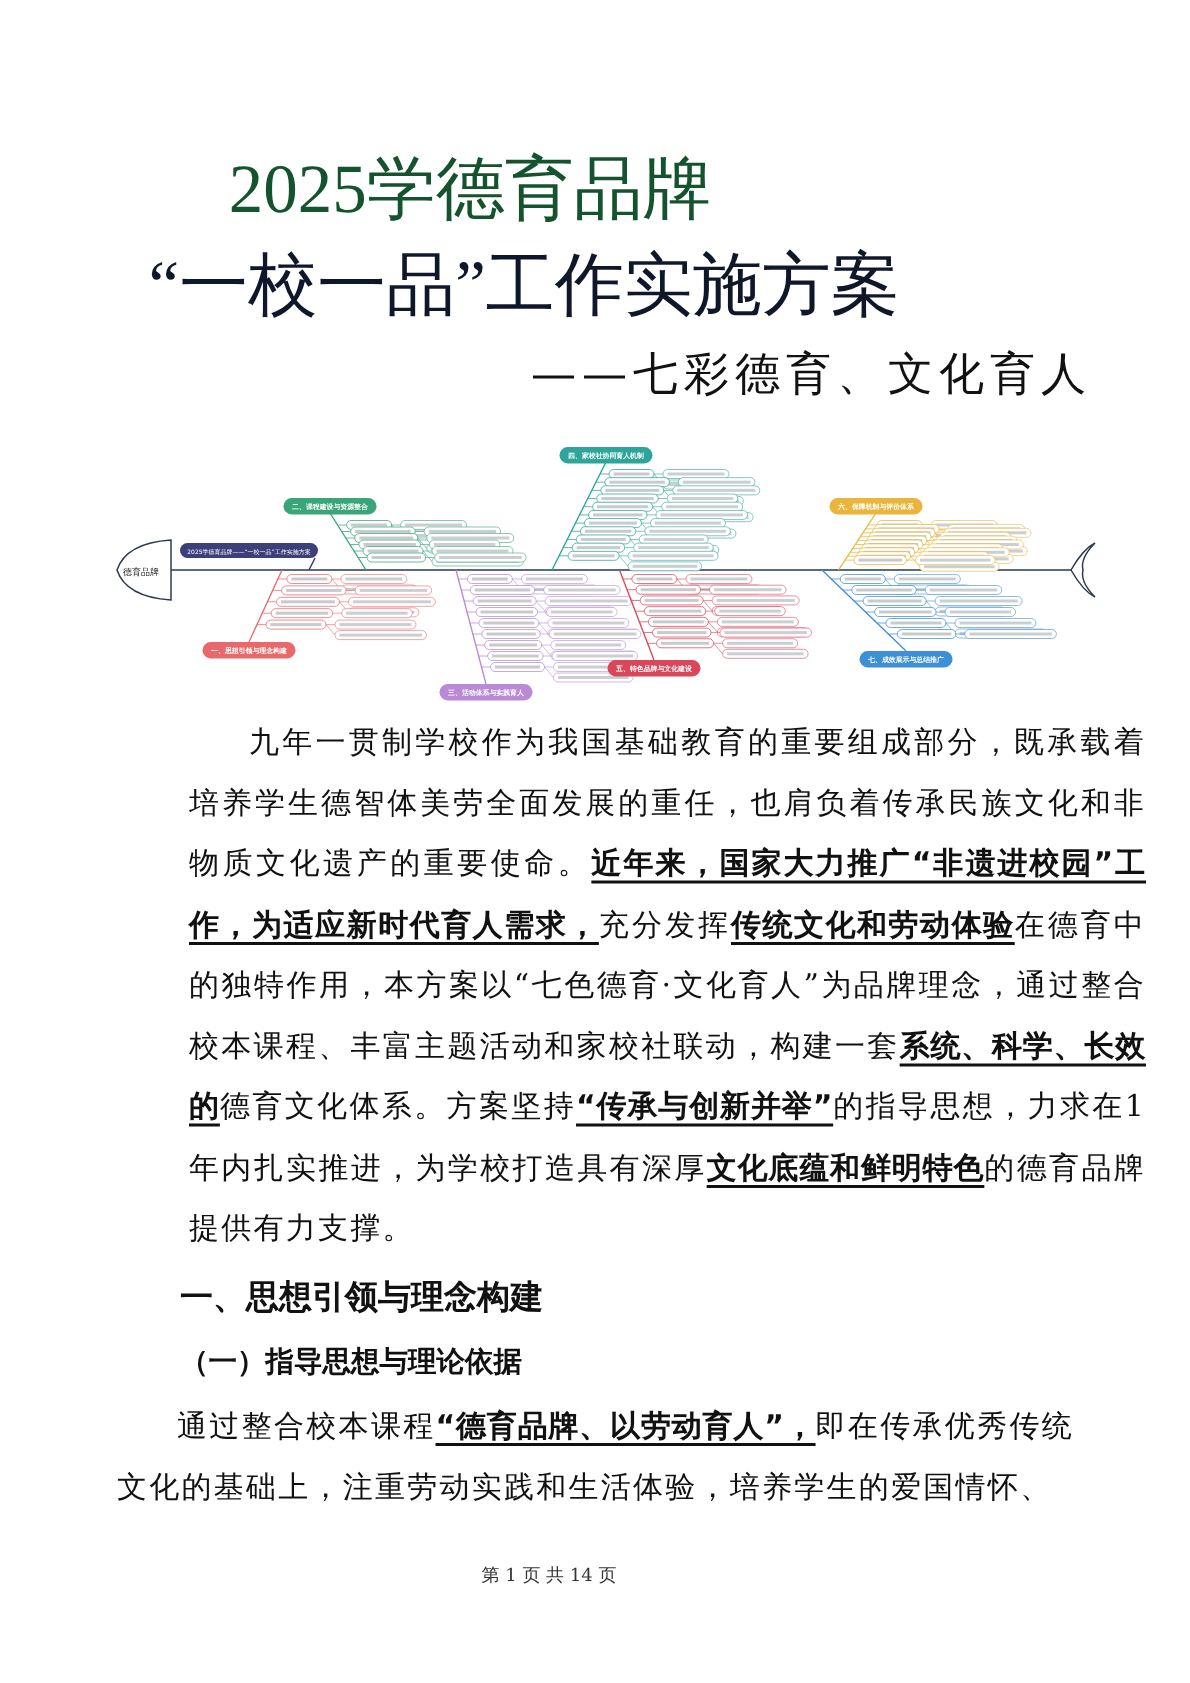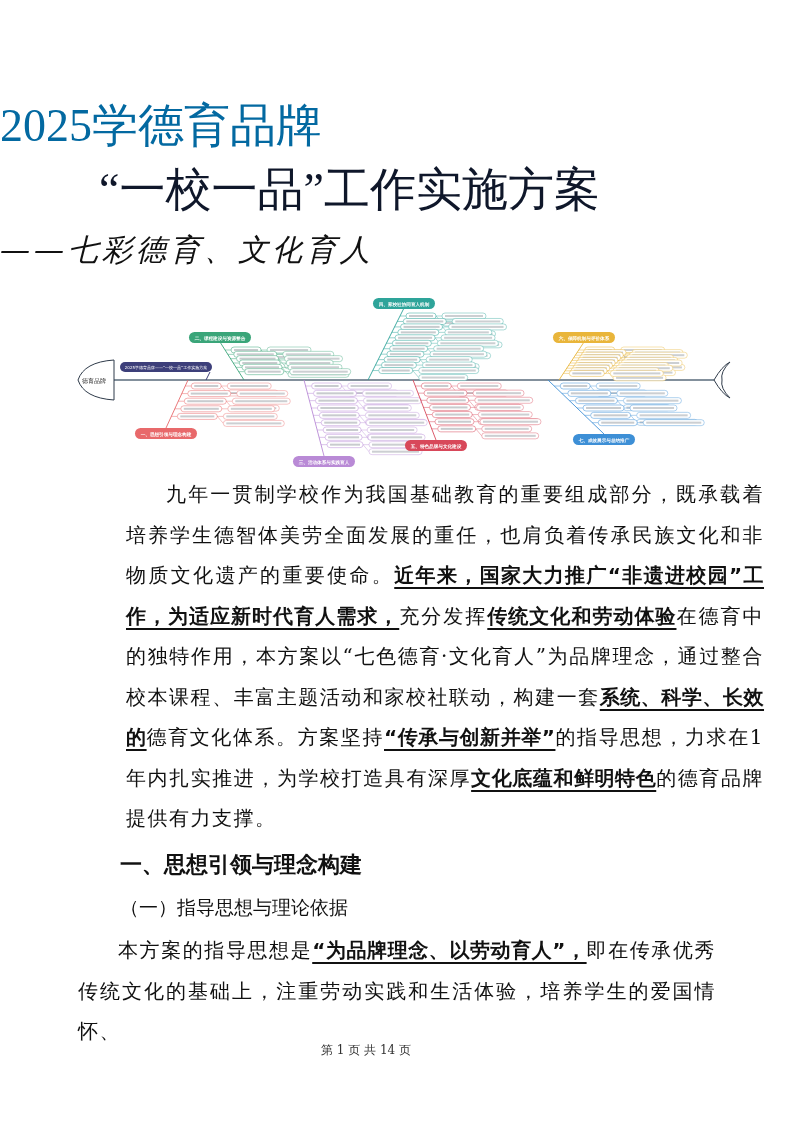--- a/index.html
+++ b/index.html
@@ -1,25 +1,25 @@
 <!DOCTYPE html>
 <html><head>
 <meta charset="utf-8">
 <style>
   html,body{margin:0;padding:0;background:#fff;}
   body{width:793px;height:1122px;position:relative;overflow:hidden;font-family:"DejaVu Serif","Liberation Serif",serif;color:#111;}
-  .title1{position:absolute;top:96px;left:0;width:627px;font-size:46px;line-height:60px;font-family:"Liberation Serif","DejaVu Serif",serif;color:#0369a1;}
+  .title1{position:absolute;top:96px;left:0;width:627px;text-align:center;font-size:46px;line-height:60px;font-family:"Liberation Serif","DejaVu Serif",serif;color:#14532d;}
   .title2{position:absolute;top:160px;left:0;width:699px;text-align:center;font-size:46px;line-height:60px;color:#0f172a;font-family:"Liberation Serif","DejaVu Serif",serif;}
-  .title3{position:absolute;top:228px;left:0;width:728px;text-align:left;font-size:30px;line-height:44px;letter-spacing:4px;font-family:"DejaVu Serif",serif;font-style:italic;}
+  .title3{position:absolute;top:228px;left:0;width:728px;text-align:right;font-size:30px;line-height:44px;letter-spacing:4px;font-family:"DejaVu Serif",serif;}
   .mindmap{position:absolute;top:288px;left:74px;width:660px;height:180px;}
   .body{position:absolute;left:78px;width:638px;font-size:20px;}
   .para{margin:0;line-height:40.5px;text-indent:40px;text-align:justify;letter-spacing:1.5px;}
   .u{text-decoration:underline;text-underline-offset:5px;font-weight:bold;font-family:"DejaVu Sans",sans-serif;letter-spacing:0.5px;}
   .h1{position:absolute;left:120px;top:850px;font-size:22px;font-weight:bold;font-family:"DejaVu Sans",sans-serif;}
-  .h2{position:absolute;left:120px;top:895px;font-size:19px;font-weight:normal;font-family:"DejaVu Sans",sans-serif;}
+  .h2{position:absolute;left:120px;top:895px;font-size:19px;font-weight:bold;font-family:"DejaVu Sans",sans-serif;}
   .footer{position:absolute;top:1042px;left:0;width:732px;text-align:center;font-size:12px;color:#333;}
 </style>
 </head>
 <body>
 
 <div class="title1">2025学德育品牌</div>
 <div class="title2">“一校一品”工作实施方案</div>
 <div class="title3">——七彩德育、文化育人</div>
 
 <div class="mindmap">
@@ -481,16 +481,16 @@
 </div>
 
 <div class="body" style="top:474px;margin-left:48px;">
   <p class="para" id="p1"><span>九年一贯制学校作为我国基础教育的重要组成部分，既承载着培养学生德智体美劳全面发展的重任，也肩负着传承民族文化和非物质文化遗产的重要使命。</span><span class="u">近年来，国家大力推广“非遗进校园”工作，为适应新时代育人需求，</span><span>充分发挥</span><span class="u">传统文化和劳动体验</span><span>在德育中的独特作用，本方案以“七色德育·文化育人”为品牌理念，通过整合校本课程、丰富主题活动和家校社联动，构建一套</span><span class="u">系统、科学、长效的</span><span>德育文化体系。方案坚持</span><span class="u">“传承与创新并举”</span><span>的指导思想，力求在1年内扎实推进，为学校打造具有深厚</span><span class="u">文化底蕴和鲜明特色</span><span>的德育品牌提供有力支撑。</span></p>
 </div>
 
 <div class="h1">一、思想引领与理念构建</div>
 <div class="h2">（一）指导思想与理论依据</div>
 
 <div class="body" style="top:930px;">
-  <p class="para" id="p2"><span>本方案的指导思想是</span><span class="u">“为品牌理念、以劳动育人”，</span><span>即在传承优秀传统文化的基础上，注重劳动实践和生活体验，培养学生的爱国情怀、</span></p>
+  <p class="para" id="p2"><span>通过整合校本课程</span><span class="u">“德育品牌、以劳动育人”，</span><span>即在传承优秀传统文化的基础上，注重劳动实践和生活体验，培养学生的爱国情怀、</span></p>
 </div>
 
 <div class="footer">第 1 页 共 14 页</div>
 
 </body></html>

